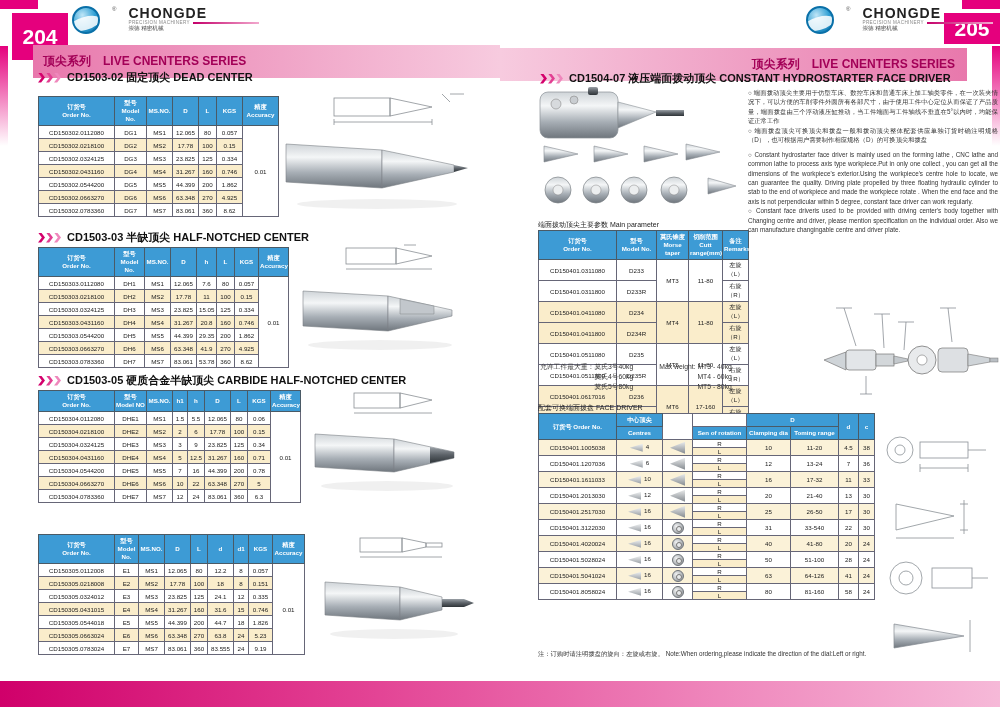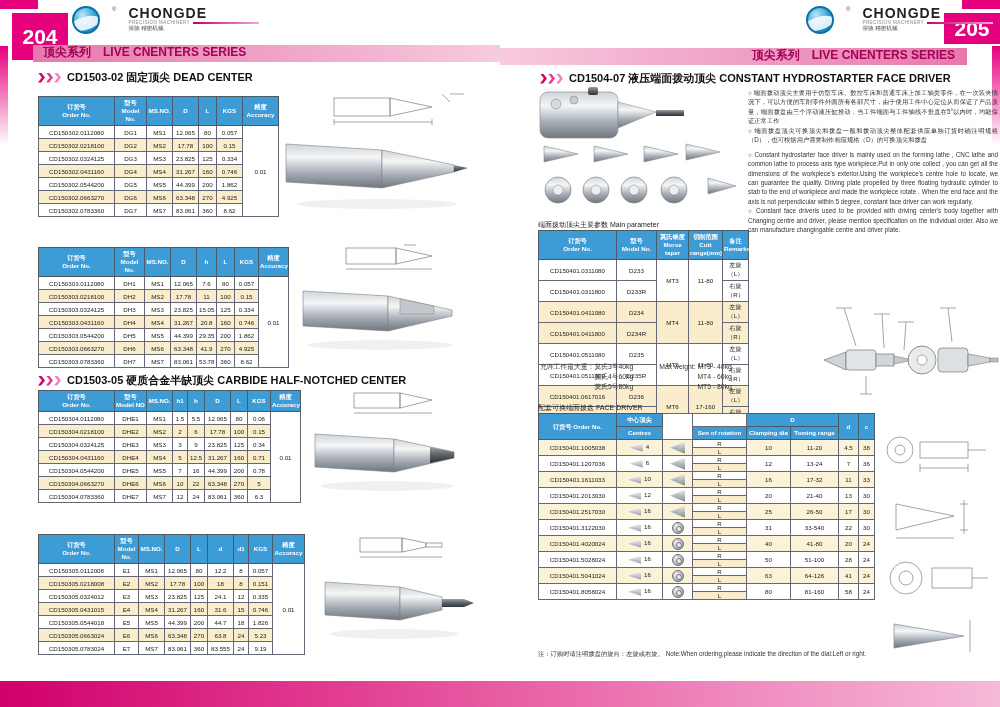--- a/index.html
+++ b/index.html
@@ -8,21 +8,21 @@
   .spread{position:relative;width:1000px;height:707px;background:#ffffff;overflow:hidden}
   .abs{position:absolute}
 
   
   .tab{background:#E5007D;color:#fff;font-weight:bold;font-size:21px;display:flex;align-items:center;justify-content:center}
   .topstrip{background:#E5007D;height:9px}
   .sidestrip-l{width:8px;background:linear-gradient(180deg,#E5007D,rgba(229,0,125,0))}
   .sidestrip-r{width:8px;background:linear-gradient(180deg,#E5007D,rgba(229,0,125,0))}
   .bottombar{height:26px;background:linear-gradient(90deg,#D0006A 0%,#E23F92 35%,#EF87BC 72%,#F6B9D8 100%)}
 
-  .banner{height:17px;font-size:12px;font-weight:bold;color:#A30057;display:flex;align-items:flex-end;gap:12px;line-height:19px}
+  .banner{height:33px;font-size:12px;font-weight:bold;color:#A30057;display:flex;align-items:center;gap:12px;line-height:19px}
   .banner.left{background:linear-gradient(90deg,#E878AC,#F7CBDF);padding-left:10px}
   .banner.right{background:linear-gradient(90deg,#F7CBDF,#E878AC);justify-content:flex-end;padding-right:12px}
 
   
   .logo{display:flex;align-items:flex-start;gap:12px}
   .globe{width:28px;height:28px;border-radius:50%;background:radial-gradient(circle at 35% 30%,#bfe6f7,#2f9fd4 55%,#0c6da6);border:2px solid #0a70a8;position:relative;overflow:hidden;flex:none}
   .globe::after{content:"";position:absolute;left:-5px;top:9px;width:32px;height:13px;background:#fff;opacity:.85;border-radius:50%;transform:rotate(-16deg)}
   .reg{font-size:6px;color:#555;vertical-align:top}
   .brandcol{display:flex;flex-direction:column;line-height:1.05}
   .brandname{font-size:14px;font-weight:bold;color:#222;letter-spacing:1px}
@@ -207,20 +207,28 @@
         <line x1="150" y1="27" x2="150" y2="33"></line>
       <line x1="160" y1="2" x2="168" y2="10"></line>
         <line x1="168" y1="2" x2="182" y2="2"></line>
     </g>
     <polygon points="4,52 100,58 100,96 4,90" fill="url(#gSilver)" stroke="#7c8287" stroke-width="0.6"></polygon>
     <polygon points="100,58 172,73 172,80 100,96" fill="url(#gSilver)" stroke="#7c8287" stroke-width="0.6"></polygon>
     <polygon points="172,73 186,76 172,80" fill="url(#gDark)"></polygon>
     <ellipse cx="95" cy="112" rx="80" ry="5" fill="#000" opacity="0.06"></ellipse>
   </svg>
 
+  <div class="abs sec-title" style="left:38px;top:230px">
+    <span class="chevs">
+        <span class="chv c1"></span>
+        <span class="chv c2"></span>
+        <span class="chv c3"></span>
+      </span>
+    <span>CD1503-03 半缺顶尖 HALF-NOTCHED CENTER</span>
+  </div>
   <table class="cat abs" style="left:38px;top:247px;width:250px">
     <colgroup>
         <col style="width:76px">
         <col style="width:30px">
         <col style="width:26px">
         <col style="width:26px">
         <col style="width:20px">
         <col style="width:18px">
         <col style="width:24px">
         <col style="width:30px">

